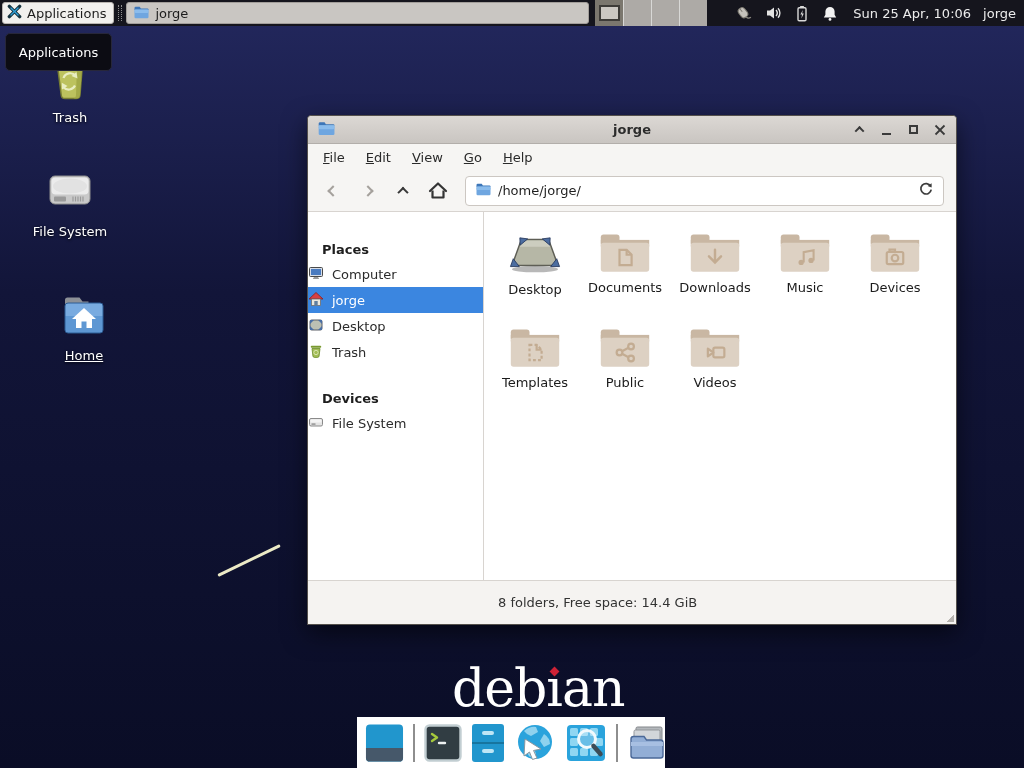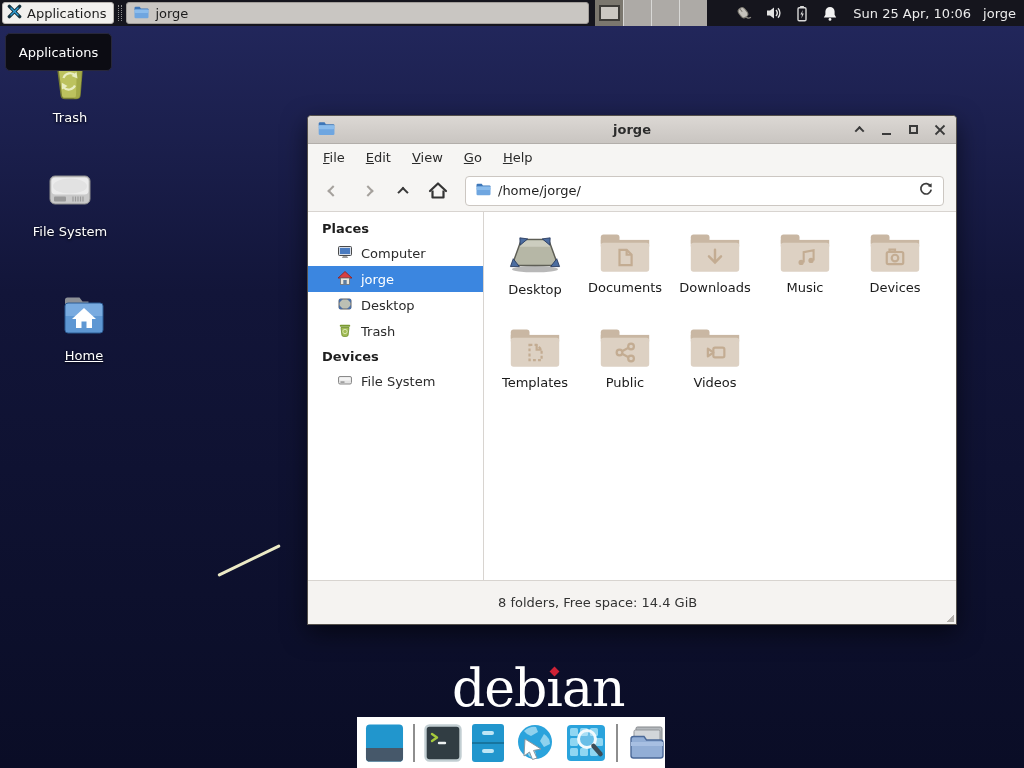--- a/index.html
+++ b/index.html
@@ -112,22 +112,22 @@
     display:flex; align-items:center; gap:7px; padding:0 9px; color:#1e1e1e;
     margin-left:5px;
   }
   .reload { margin-left:auto; }
 
   .win-body { flex:1; display:flex; min-height:0; }
   .sidebar {
     width:176px; background:#fff; border-right:1px solid #d8d4d0;
     padding-top:4px; color:#2b2b2b; flex:none;
   }
-  .side-header { height:24px; display:flex; align-items:center; padding-left:14px; font-weight:bold; color:#1e1e1e; }
-  .side-item { height:26px; display:flex; align-items:center; gap:8px; padding-left:29px; }
+  .side-header { height:24px; display:flex; align-items:center; padding-left:14px; font-weight:bold; color:#1e1e1e;margin-top:21px; }
+  .side-item { height:26px; display:flex; align-items:center; gap:8px; }
   .side-item.selected { background:#3b86e0; color:#fff; }
 
   .main-area { flex:1; background:#fff; padding:12px 0 0 6px; }
   .fgrid { display:grid; grid-template-columns:repeat(5,90px); grid-auto-rows:95px; }
   .fcell { display:flex; flex-direction:column; align-items:center; padding-top:6px; gap:3px; color:#1b1b1b; }
 
   .statusbar {
     height:44px; background:#f5f3f1; border-top:1px solid #d8d4d0;
     display:flex; align-items:center; padding-left:190px; color:#333; flex:none;
     position:relative;

